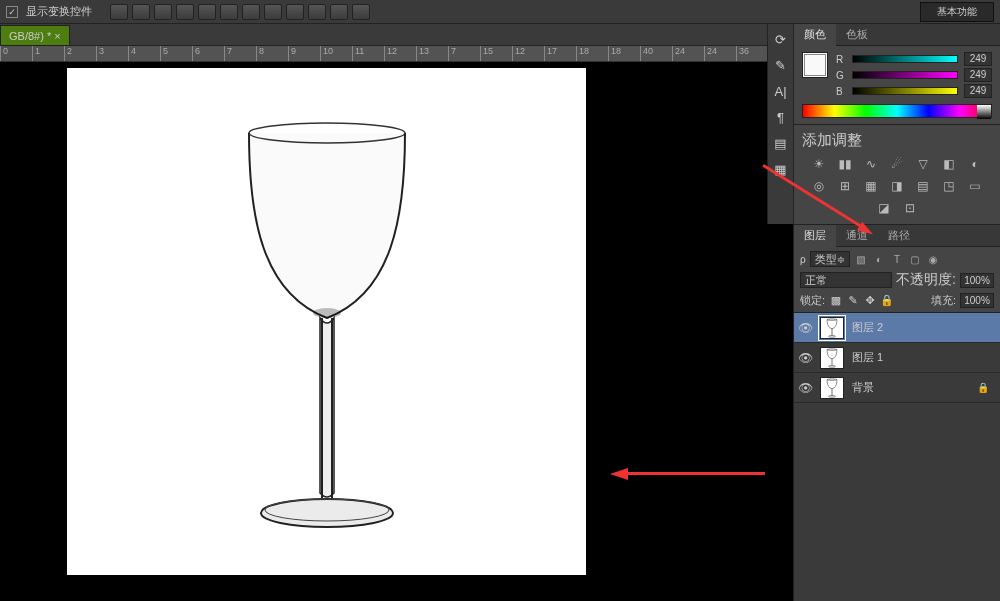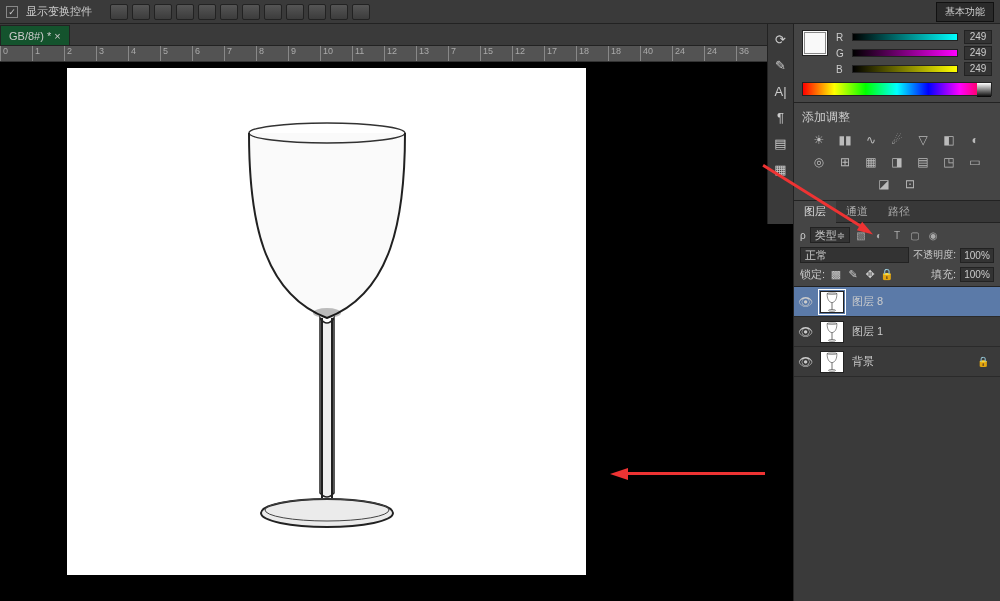--- a/index.html
+++ b/index.html
@@ -2,23 +2,23 @@
 <html><head>
 <meta charset="utf-8">
 <style>
 *{margin:0;padding:0;box-sizing:border-box;font-family:"Microsoft YaHei",Arial,sans-serif;font-size:11px;color:#ccc;user-select:none}
 body{background:#535353;width:1000px;height:601px;overflow:hidden;position:relative}
 .topbar{height:24px;background:#3a3a3a;border-bottom:1px solid #222;display:flex;align-items:center;padding:0 6px;gap:8px}
 .topbar .chk{width:12px;height:12px;background:#3a3a3a;border:1px solid #888;display:inline-flex;align-items:center;justify-content:center;font-size:9px;color:#ccc}
 .topbar .label{font-size:11px}
 .topbar .icons{display:flex;gap:4px;margin-left:10px}
 .topbar .icon-btn{width:18px;height:16px;background:linear-gradient(#555,#3c3c3c);border:1px solid #222;border-radius:2px}
-.topbar .right{margin-left:auto;background:#2a2a2a;padding:2px 8px;font-size:10px;border:1px solid #111}
+.topbar .right{margin-left:auto;background:#2a2a2a;padding:2px 16px;font-size:10px;border:1px solid #111}
 .tabbar{height:22px;background:#3a3a3a;border-bottom:1px solid #222;display:flex;align-items:flex-end}
-.tab{background:#14532d;height:20px;padding:3px 8px;border:1px solid #222;border-bottom:none;font-size:10px;display:flex;align-items:center;gap:6px}
+.tab{background:#4d7c0f;height:20px;padding:3px 8px;border:1px solid #222;border-bottom:none;font-size:10px;display:flex;align-items:center;gap:6px}
 .ruler-h{position:absolute;top:46px;left:0;right:207px;height:16px;background:#535353;border-bottom:1px solid #333;display:flex;overflow:hidden}
 .tick{flex:0 0 32px;height:16px;border-left:1px solid #888;font-size:9px;color:#aaa;padding-left:2px;display:flex;align-items:flex-start}
 .canvas-area{position:absolute;top:62px;left:0;right:207px;bottom:0;background:#000;display:flex;align-items:center;justify-content:center}
 .canvas{width:519px;height:507px;background:#fff;position:relative;margin-left:-140px;margin-top:-20px}
 .glass{position:absolute;left:50%;top:50px;transform:translateX(-50%)}
 
 .arrow1{position:absolute;top:460px;left:610px;width:160px;height:20px}
 .arrow1::before{content:"";position:absolute;left:0;top:8px;width:0;height:0;border-right:18px solid #e33;border-top:6px solid transparent;border-bottom:6px solid transparent}
 .arrow1::after{content:"";position:absolute;left:15px;top:12px;width:140px;height:3px;background:#e33}
 .arrow2{position:absolute;top:200px;left:770px;width:80px;height:120px;transform:rotate(32deg);z-index:5}
@@ -39,21 +39,21 @@
 .rgb-row{display:flex;align-items:center;gap:6px}
 .rgb-row .l{width:10px;font-size:10px}
 .rgb-row .slider{flex:1;height:8px;border:1px solid #222}
 .rgb-row .slider.r{background:linear-gradient(90deg,#000,#0ff)}
 .rgb-row .slider.g{background:linear-gradient(90deg,#000,#f0f)}
 .rgb-row .slider.b{background:linear-gradient(90deg,#000,#ff0)}
 .rgb-row .val{width:28px;height:14px;background:#333;border:1px solid #222;text-align:center;font-size:10px;line-height:12px}
 .hue-strip{height:14px;margin-top:4px;background:linear-gradient(90deg,#f00,#ff0,#0f0,#0ff,#00f,#f0f,#f00);border:1px solid #222;position:relative}
 .hue-strip::after{content:"";position:absolute;right:0;top:0;width:14px;height:14px;background:linear-gradient(#fff,#000)}
 
-.adjust-title{padding:6px 8px;font-size:12px}
+.adjust-title{padding:6px 8px;font-size:15px}
 .adjust-icons{display:flex;flex-wrap:wrap;gap:6px;padding:0 8px 8px;justify-content:center}
 .aicon{width:20px;height:16px;display:flex;align-items:center;justify-content:center;font-size:12px;color:#bbb}
 
 .layers-panel{flex:1;display:flex;flex-direction:column;border-top:1px solid #222}
 .layers-controls{padding:4px 6px;display:flex;flex-direction:column;gap:4px;border-bottom:1px solid #222;background:#454545}
 .row{display:flex;align-items:center;gap:4px}
 .dropdown{background:#333;border:1px solid #222;padding:1px 4px;font-size:10px;height:16px;display:flex;align-items:center}
 .mini-icons .mi{width:14px;height:14px;display:flex;align-items:center;justify-content:center;font-size:10px;color:#aaa}
 .num{background:#333;border:1px solid #222;width:34px;height:15px;font-size:10px;text-align:center;line-height:13px}
 .lock-row{display:flex;align-items:center;gap:4px;font-size:10px}
@@ -150,20 +150,24 @@
   <div class="dbtn">✎</div>
   <div class="dbtn">A|</div>
   <div class="dbtn">¶</div>
   <div class="dbtn">▤</div>
   <div class="dbtn">▦</div>
 </div>
 
 <div class="sidepanel">
 
   <div>
+    <div class="panel-tabs">
+      <div class="ptab active">颜色</div>
+      <div class="ptab">色板</div>
+    </div>
     <div class="panel-body" style="display:flex;gap:8px;align-items:flex-start">
       <div class="color-swatch"></div>
       <div class="rgb" style="flex:1">
         <div class="rgb-row">
             <span class="l">R</span>
             <div class="slider r"></div>
             <div class="val">249</div>
           </div>
         <div class="rgb-row">
             <span class="l">G</span>
@@ -217,21 +221,21 @@
           <span class="mi">◐</span>
           <span class="mi">T</span>
           <span class="mi">▢</span>
           <span class="mi">◉</span>
         </div>
       </div>
       <div class="row">
         <div class="dropdown" style="flex:1">
             <span>正常</span>
           </div>
-        <span style="font-size:10px">不透明度:</span>
+        <span style="font-size:14px">不透明度:</span>
         <div class="num">100%</div>
       </div>
       <div class="row lock-row">
         <span>锁定:</span>
         <div class="lock-icons">
           <span>▩</span>
           <span>✎</span>
           <span>✥</span>
           <span>🔒</span>
         </div>
@@ -243,21 +247,21 @@
         <div class="layer selected">
           <span class="eye">👁</span>
           <div class="thumb">
             <svg viewBox="0 0 20 28">
               <ellipse cx="10" cy="2" rx="7" ry="1" fill="none" stroke="#333" stroke-width="0.8"></ellipse>
               <path d="M3 2 C3 9 5 14 10 15 C15 14 17 9 17 2" fill="none" stroke="#333" stroke-width="0.8"></path>
               <line x1="10" y1="15" x2="10" y2="25" stroke="#333" stroke-width="1"></line>
               <ellipse cx="10" cy="26" rx="5" ry="1.2" fill="none" stroke="#333" stroke-width="0.8"></ellipse>
             </svg>
           </div>
-          <span class="lname">图层 8</span>
+          <span class="lname">图层 2</span>
         </div>
         <div class="layer">
           <span class="eye">👁</span>
           <div class="thumb">
             <svg viewBox="0 0 20 28">
               <ellipse cx="10" cy="2" rx="7" ry="1" fill="none" stroke="#333" stroke-width="0.8"></ellipse>
               <path d="M3 2 C3 9 5 14 10 15 C15 14 17 9 17 2" fill="none" stroke="#333" stroke-width="0.8"></path>
               <line x1="10" y1="15" x2="10" y2="25" stroke="#333" stroke-width="1"></line>
               <ellipse cx="10" cy="26" rx="5" ry="1.2" fill="none" stroke="#333" stroke-width="0.8"></ellipse>
             </svg>

